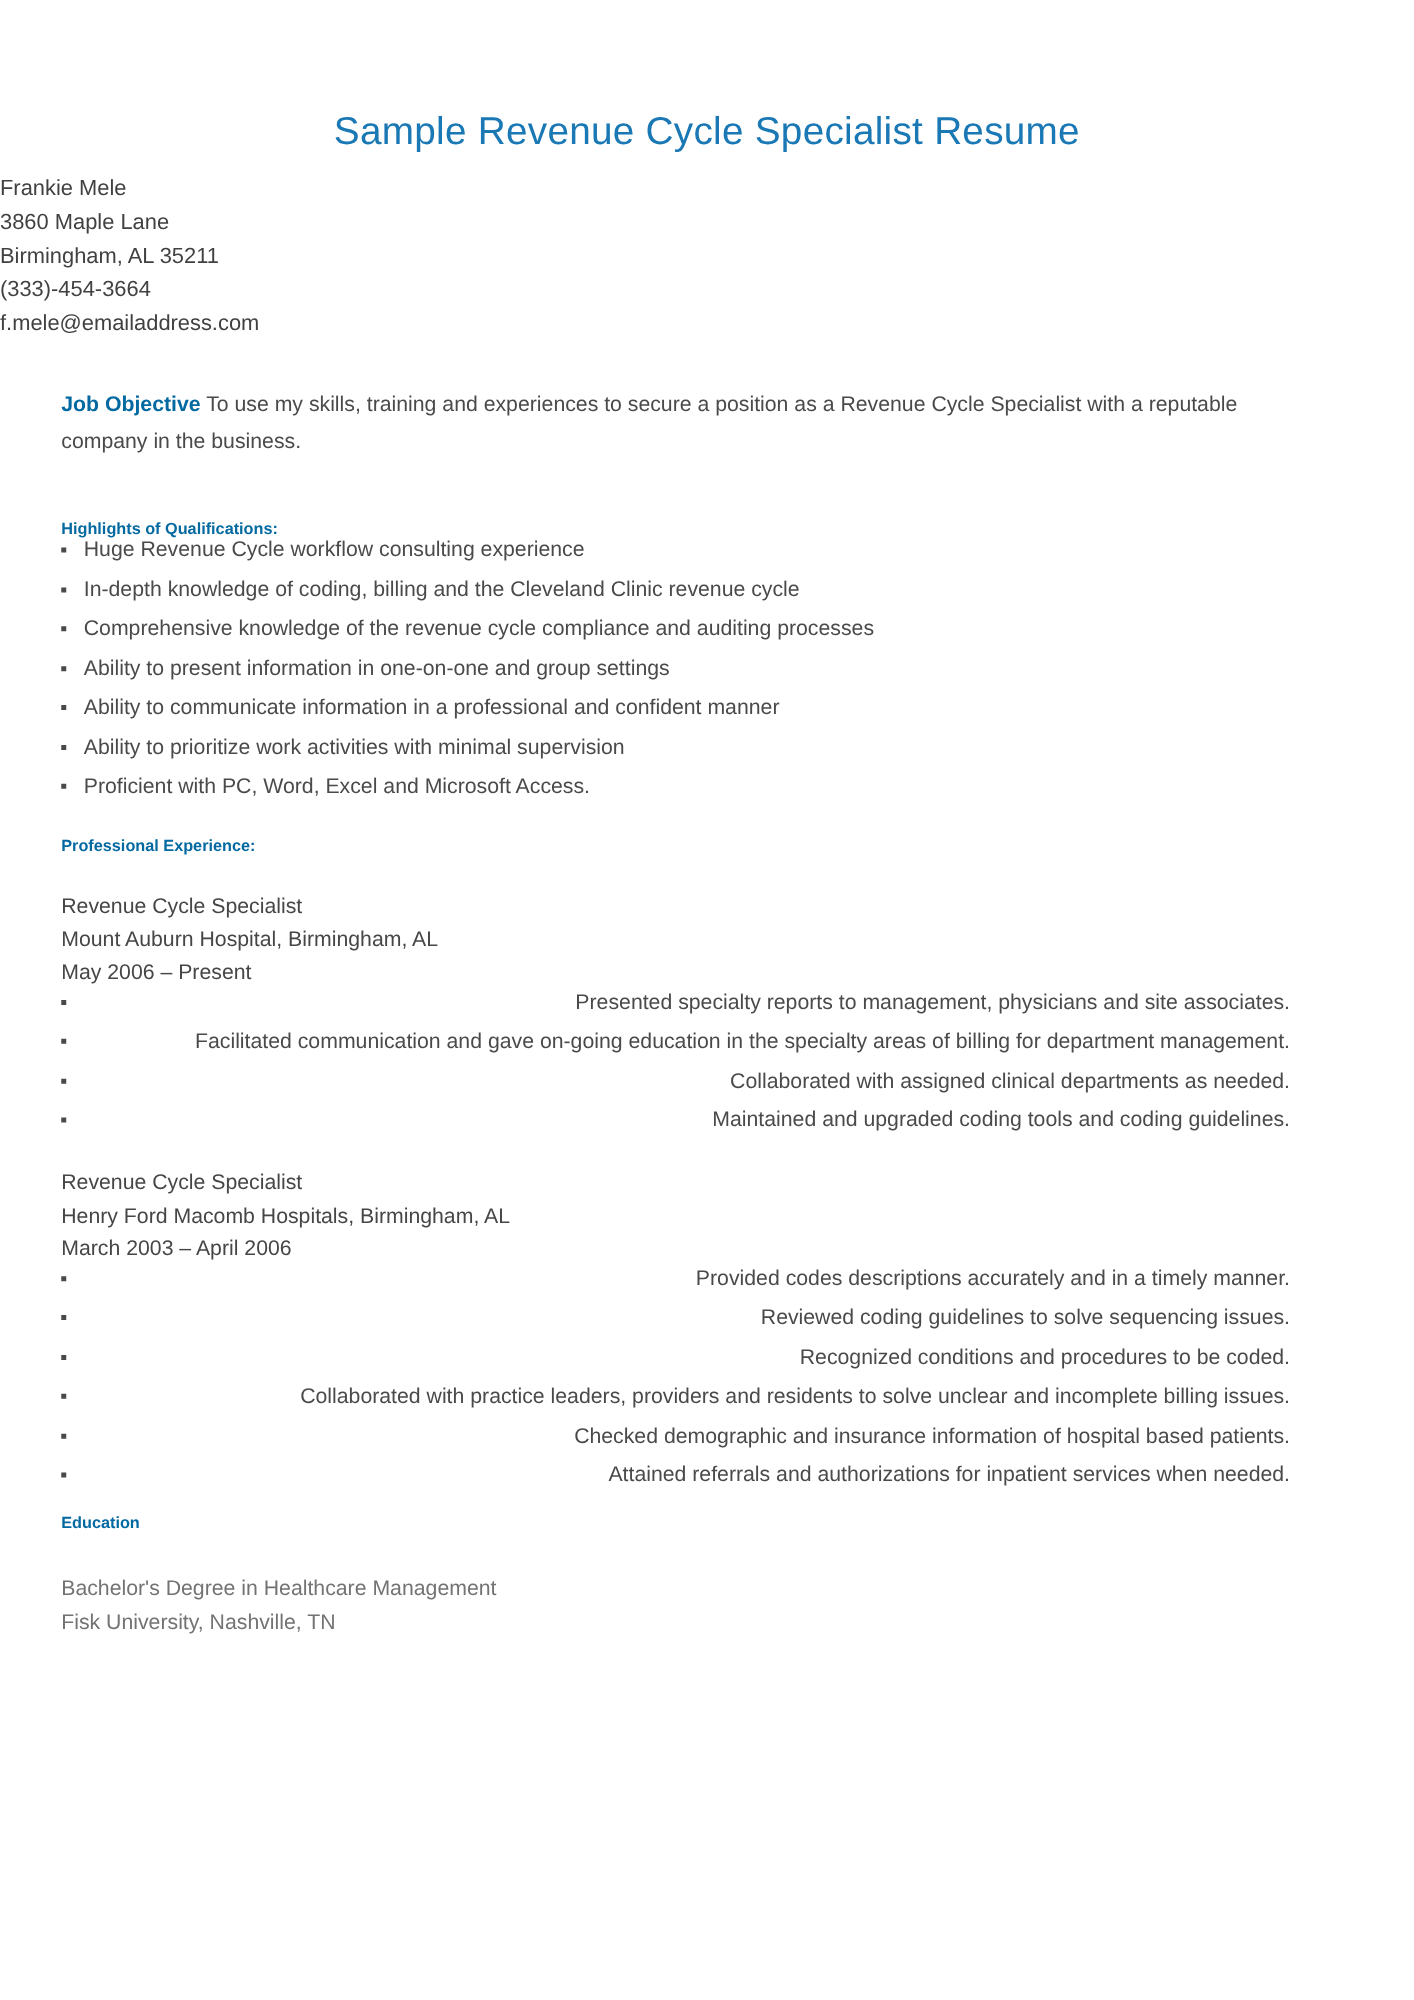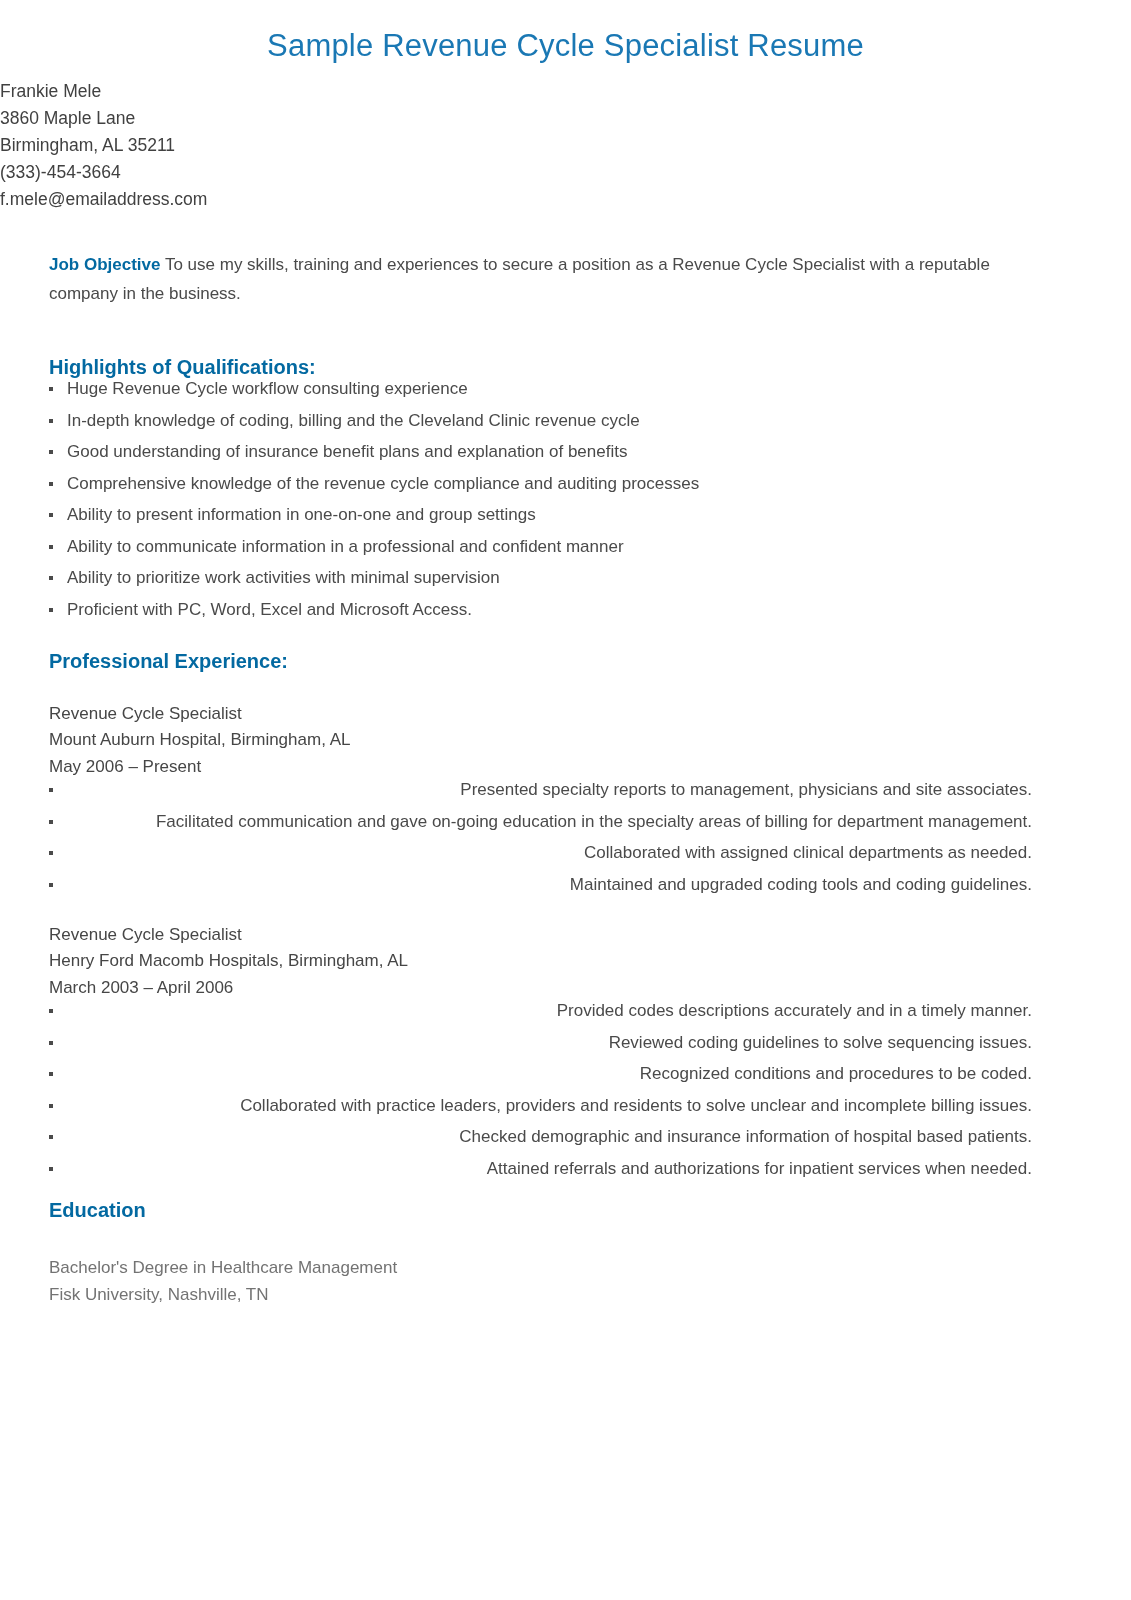--- a/index.html
+++ b/index.html
@@ -9,21 +9,21 @@
   }
   body {
     width: 1131px;
     min-height: 1600px;
     font-family: "Liberation Sans", sans-serif;
     color: #4a4a4a;
     font-size: 17px;
     -webkit-font-smoothing: antialiased;
   }
   .page {
-    padding-top: 28px;
+    padding-top: 87px;
     width: 1131px;
     box-sizing: border-box;
   }
   .title {
     margin: 0 0 14px 0;
     text-align: center;
     font-size: 31px;
     font-weight: 400;
     letter-spacing: 0.2px;
     color: #1a78b4;
@@ -39,21 +39,21 @@
   }
   .objective {
     margin: 37px 0 0 0;
     line-height: 29px;
     color: #4a4a4a;
   }
   .objective b, h2 {
     color: #0369a1;
   }
   h2 {
-    font-size: 20px;
+    font-size: 13px;
     font-weight: 700;
     margin: 0;
   }
   .h-qual   { margin-top: 48px; }
   .h-exp    { margin-top: 31px; }
   .h-edu    { margin-top: 21px; }
   ul.bullets {
     list-style: none;
     margin: 0;
     padding: 0;
@@ -104,21 +104,20 @@
 
   <div class="content">
 
     <p class="objective"><b>Job Objective</b> <span>To use my skills, training and experiences to secure a position as a Revenue Cycle Specialist with a reputable company in the business.</span></p>
 
     <h2 class="h-qual">Highlights of Qualifications:</h2>
 
     <ul class="bullets qual-list">
       <li>Huge Revenue Cycle workflow consulting experience</li>
       <li>In-depth knowledge of coding, billing and the Cleveland Clinic revenue cycle</li>
-      <li>Good understanding of insurance benefit plans and explanation of benefits</li>
       <li>Comprehensive knowledge of the revenue cycle compliance and auditing processes</li>
       <li>Ability to present information in one-on-one and group settings</li>
       <li>Ability to communicate information in a professional and confident manner</li>
       <li>Ability to prioritize work activities with minimal supervision</li>
       <li>Proficient with PC, Word, Excel and Microsoft Access.</li>
     </ul>
 
     <h2 class="h-exp">Professional Experience:</h2>
 
     <div class="job-head">

